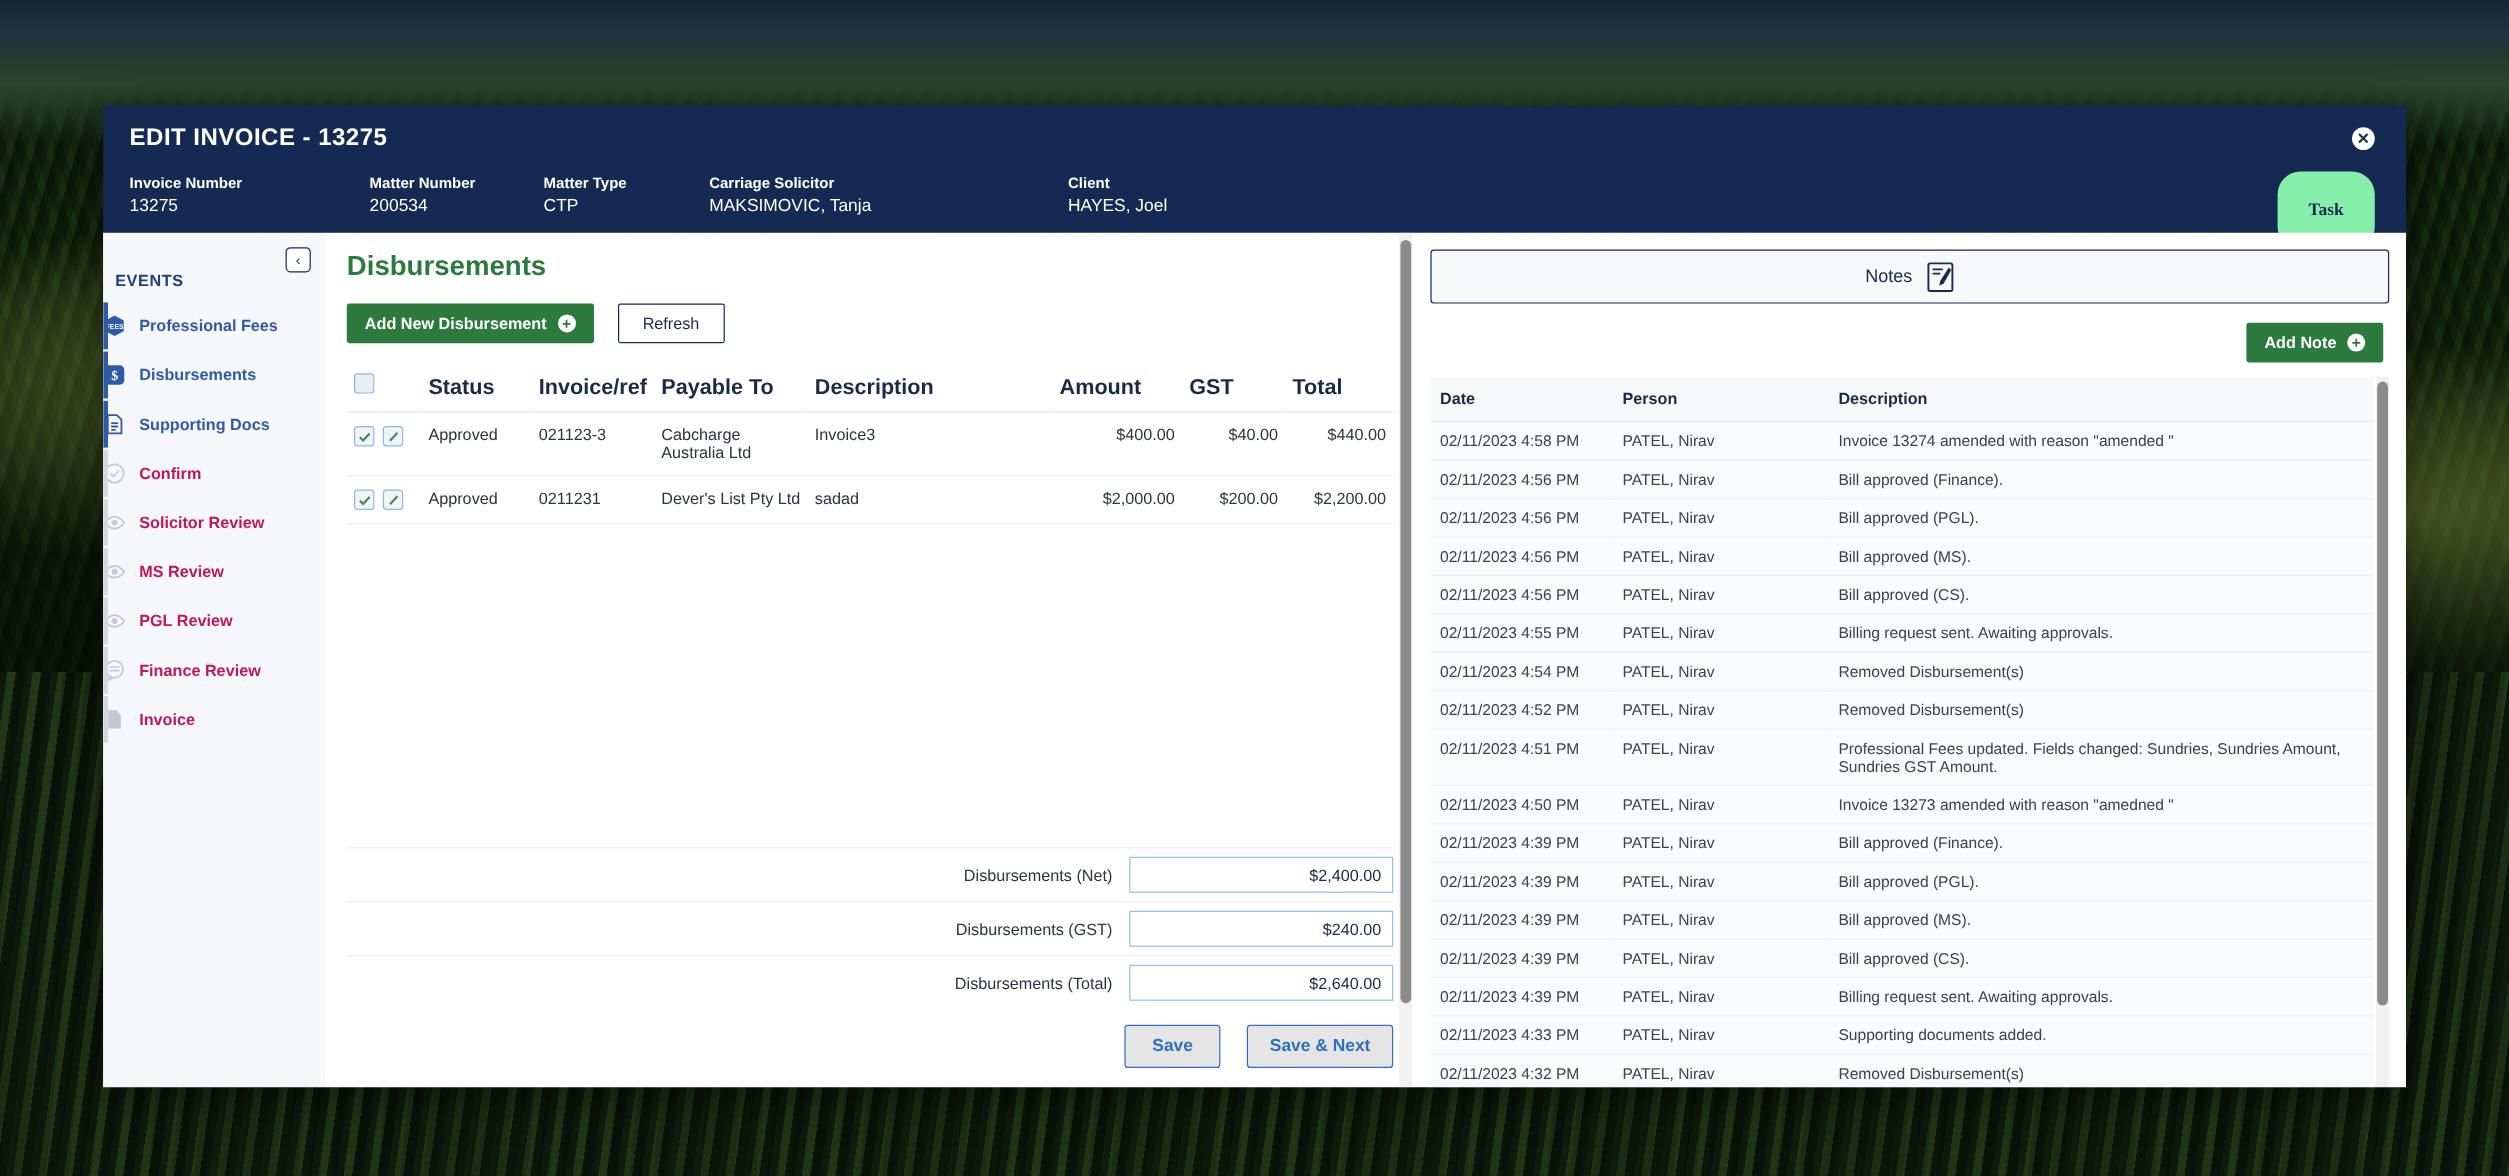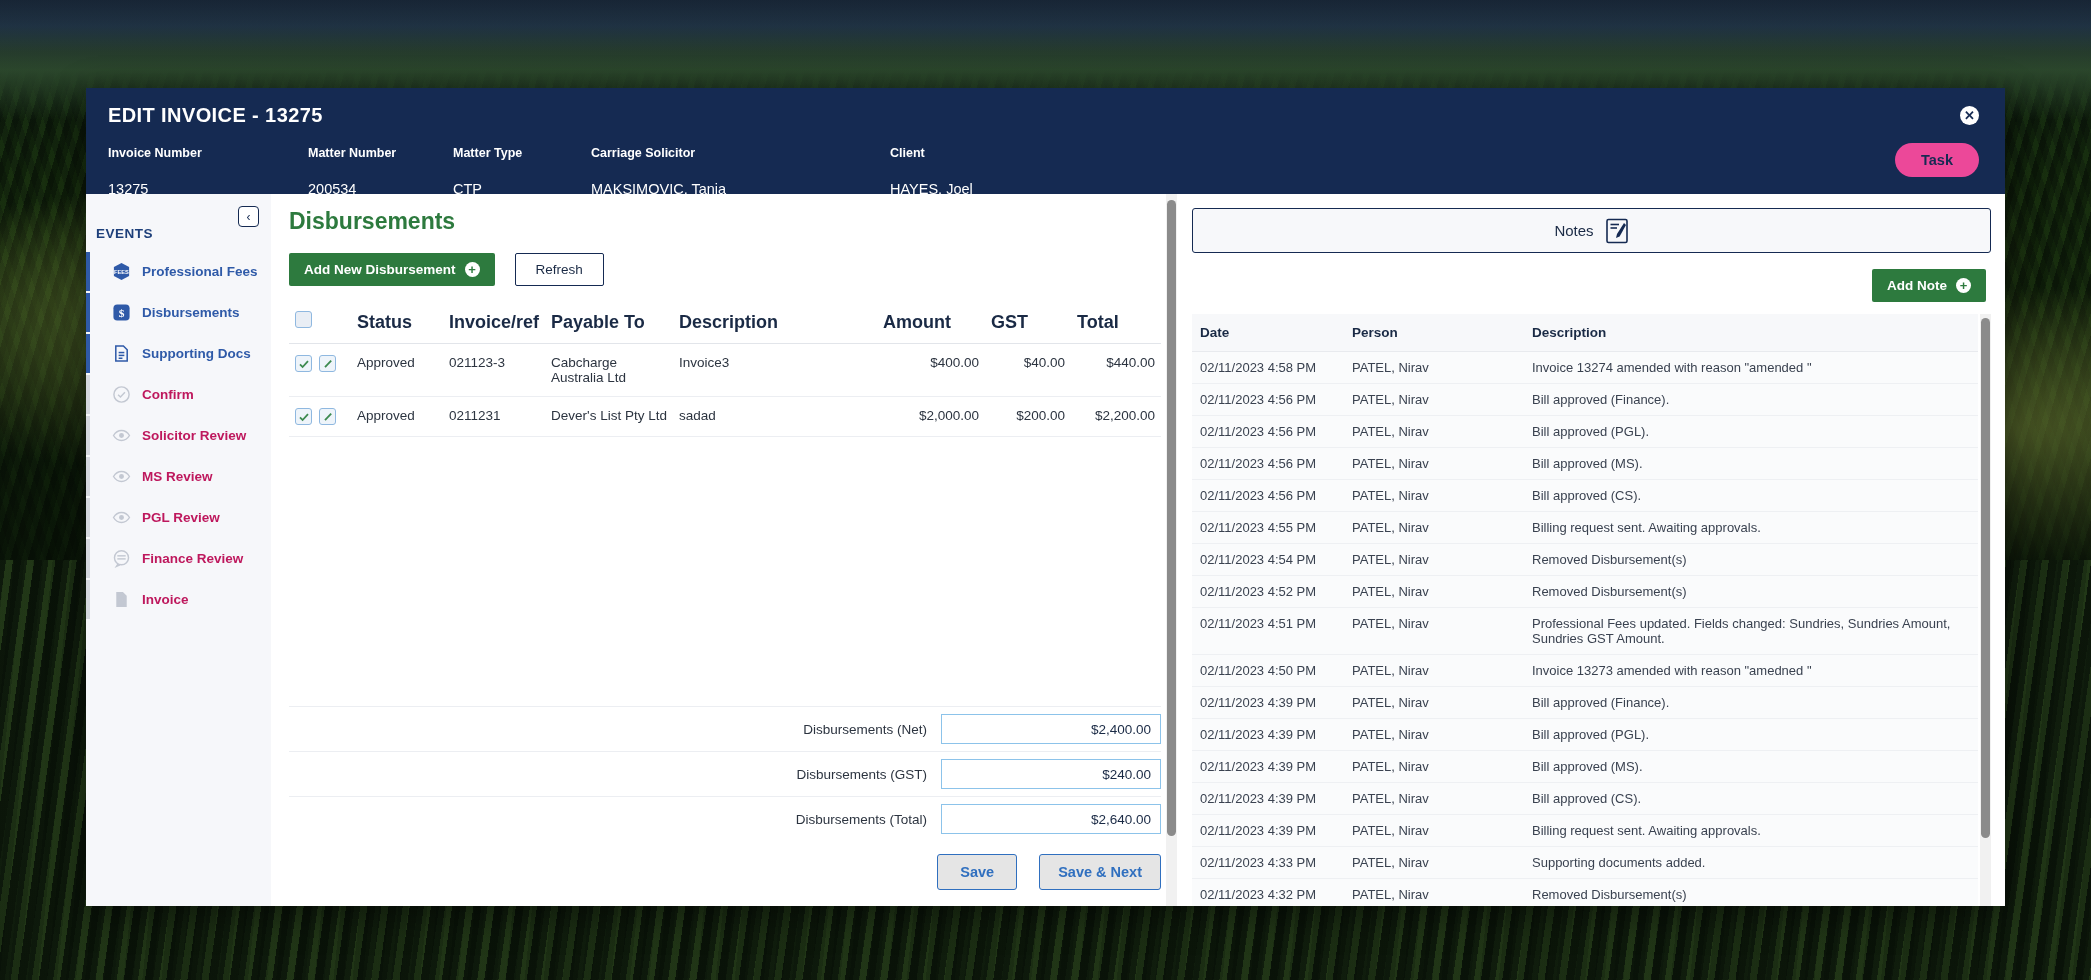--- a/index.html
+++ b/index.html
@@ -69,28 +69,28 @@
   }
   .close-icon {
     position: absolute; right: 26px; top: 18px;
     width: 19px; height: 19px; border-radius: 50%;
     background: #fff; color: #152a52;
     display: flex; align-items: center; justify-content: center;
     font-size: 13px; font-weight: bold; line-height: 1; cursor: pointer;
   }
   .meta-row { display: flex; }
   .meta-field { flex: none; }
-  .meta-label { font-size: 12.5px; font-weight: bold; margin-bottom: 21px; }
+  .meta-label { font-size: 12.5px; font-weight: bold; margin-bottom: 4px; }
   .meta-value { font-size: 14.5px; font-weight: normal; }
   .task-btn {
     position: absolute; right: 26px; top: 55px;
-    background: #ec4899; color: #152a52;
+    background: #86efac; color: #152a52;
     border: none; border-radius: 19px;
-    padding: 9px 26px; font-size: 14.5px; font-weight: bold;
-    cursor: pointer; font-family: Liberation Sans, sans-serif;
+    padding: 24px 26px; font-size: 14.5px; font-weight: bold;
+    cursor: pointer; font-family: Liberation Serif, serif;
   }
 
   
   .modal-body {
     flex: 1; display: flex; background: #fff; overflow: hidden;
     position: relative;
   }
 
   
   .sidebar {
@@ -106,21 +106,21 @@
     background: #fff; color: #152a52;
     display: flex; align-items: center; justify-content: center;
     font-size: 12px; cursor: pointer; line-height: 1;
   }
   .sidebar-title {
     color: #1d3f7a; font-size: 13.5px; font-weight: bold;
     letter-spacing: 0.5px; padding: 14px 0 10px 10px;
   }
   .side-item {
     display: flex; align-items: center; gap: 11px;
-    height: 41px; padding-left: 26px;
+    height: 41px; padding-left: 0;
     position: relative; cursor: pointer;
   }
   .side-item::before {
     content: ""; position: absolute; left: 0; top: 1px; bottom: 1px;
     width: 3.5px; background: #2f5aa8;
   }
   .side-item.disabled { cursor: default; }
   .side-item.disabled::before { background: #d4d7de; }
   .side-label { font-size: 13.5px; font-weight: bold; color: #2f5aa8; }
   .side-item.disabled .side-label { color: #be185d; font-weight: bold; }

